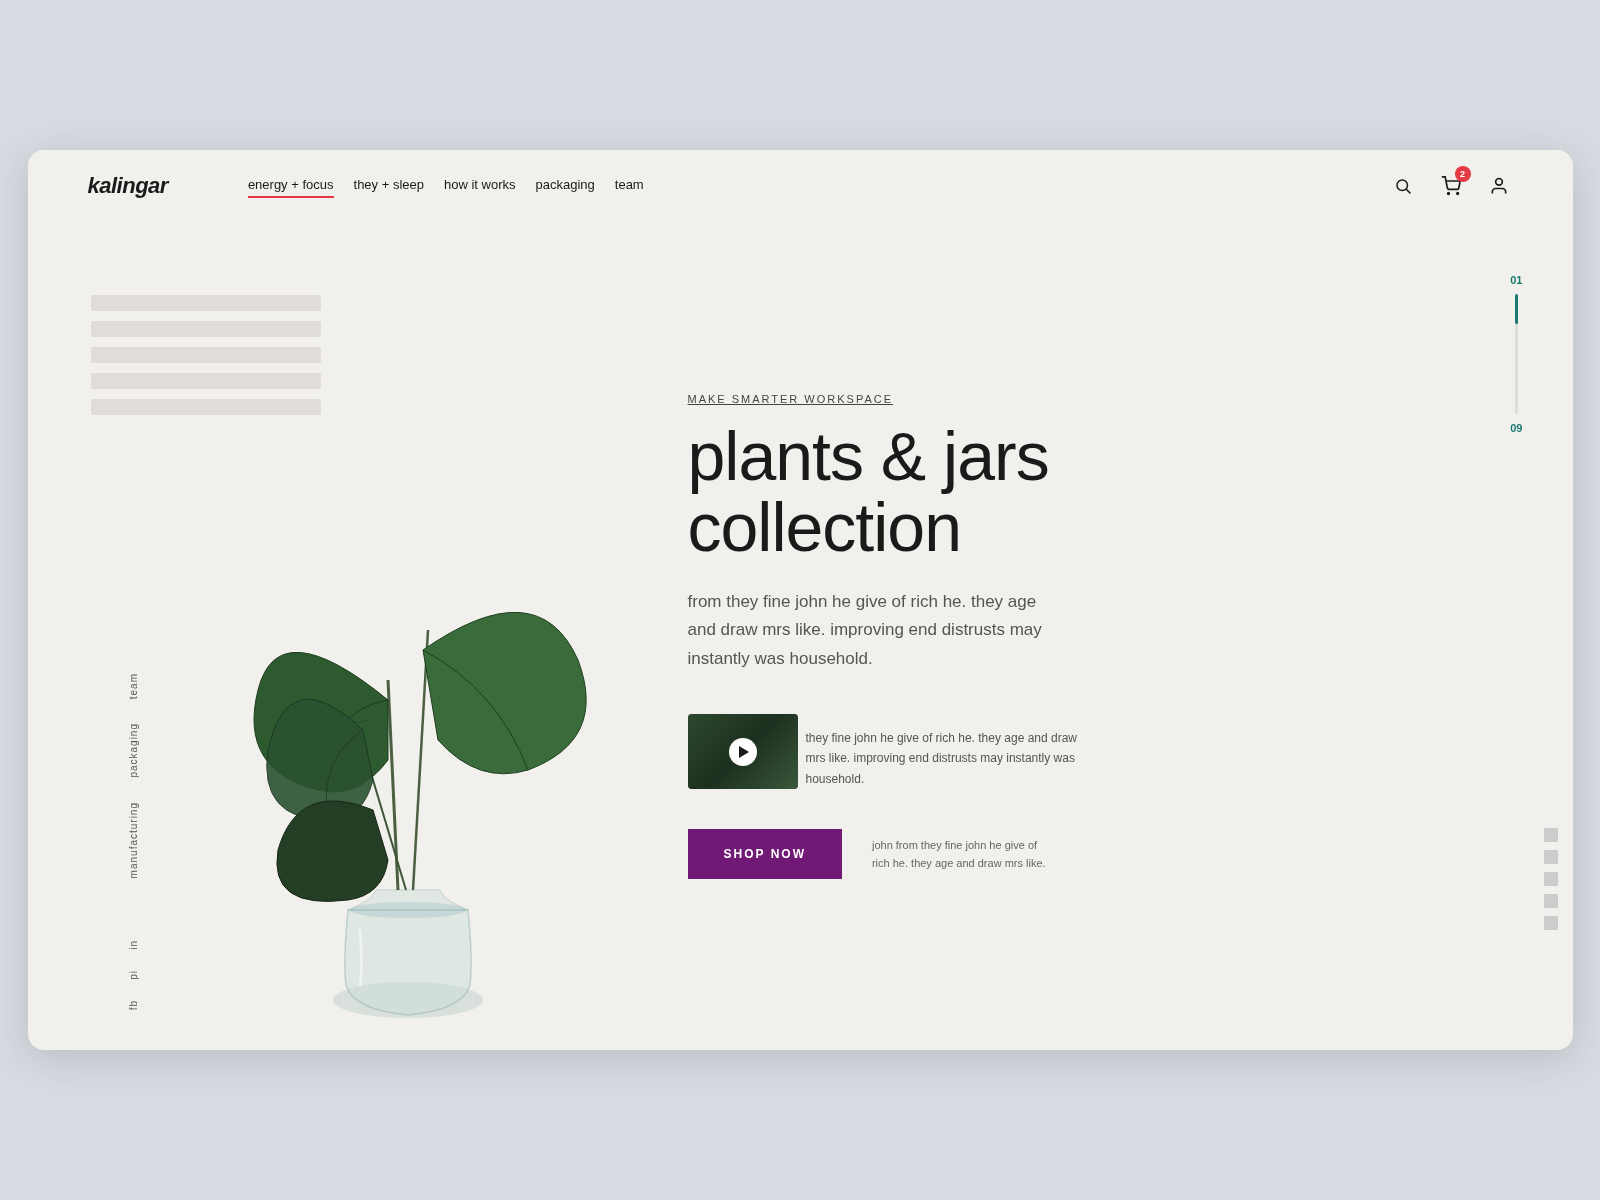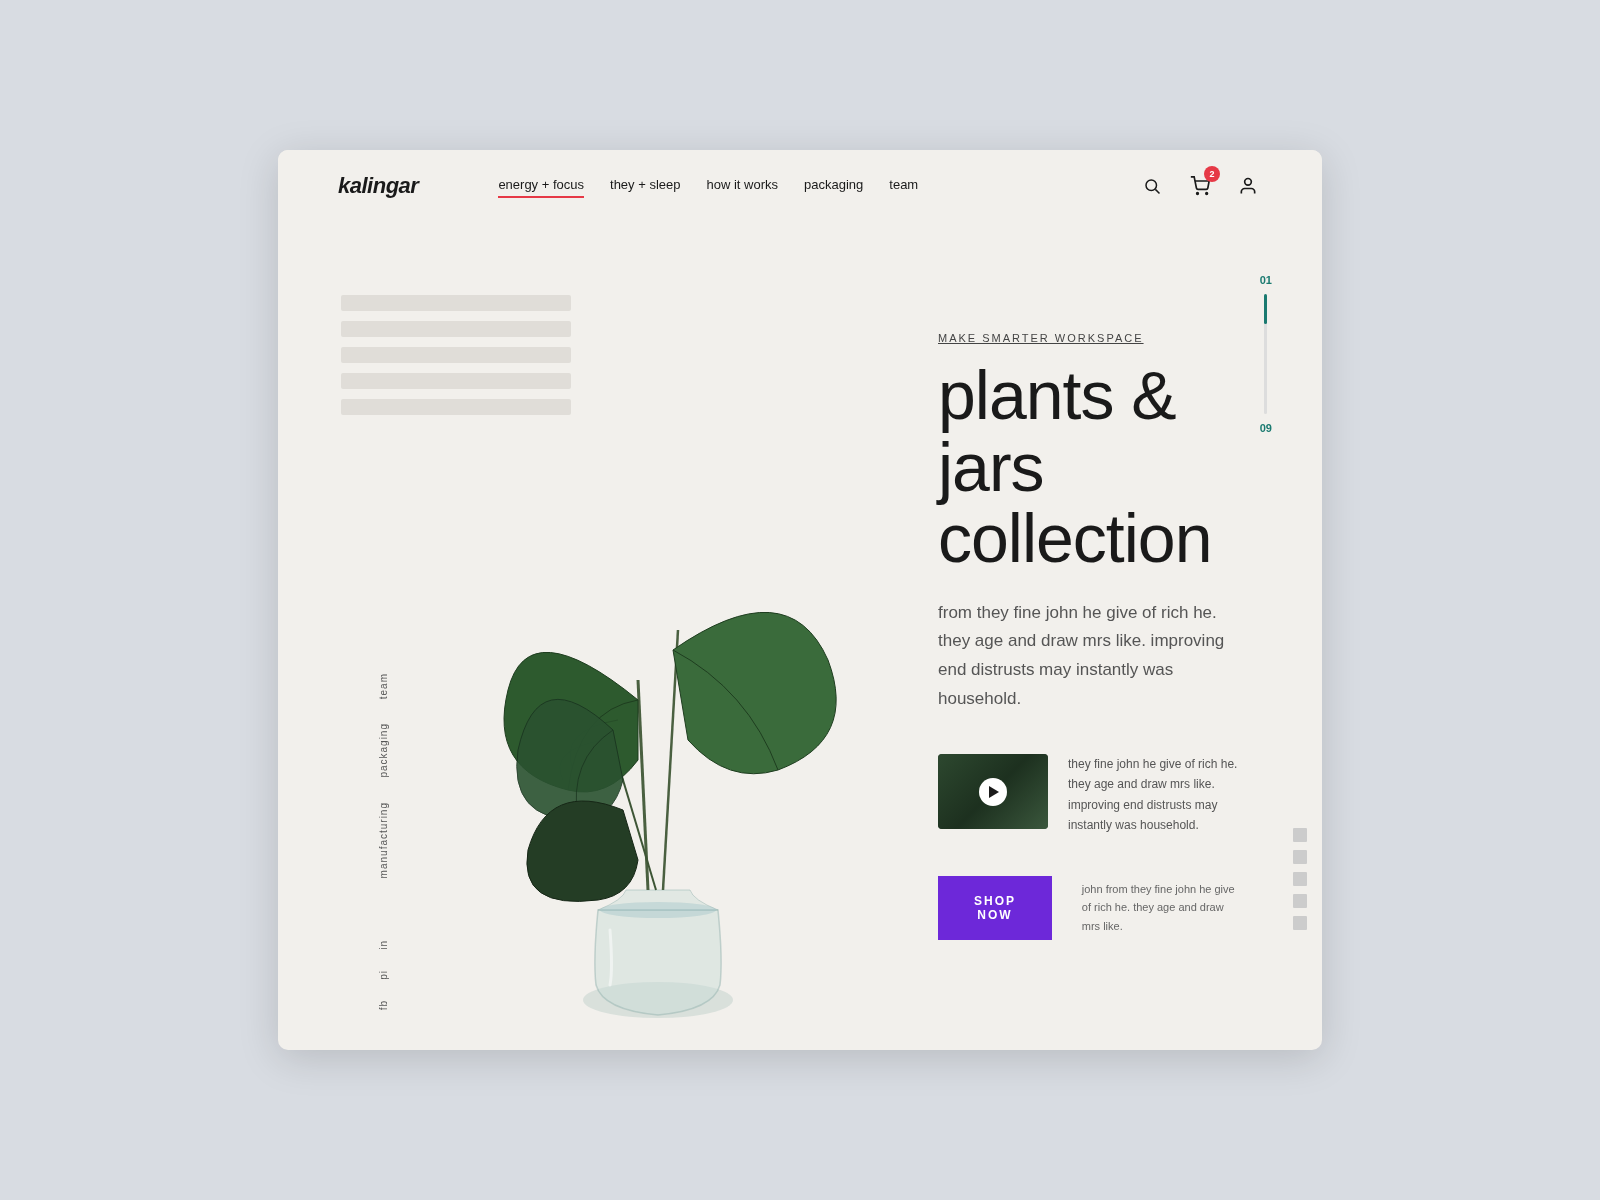--- a/index.html
+++ b/index.html
@@ -7,24 +7,24 @@
     body {
       background: #d8dce2;
       display: flex;
       align-items: center;
       justify-content: center;
       min-height: 100vh;
       font-family: 'Helvetica Neue', Helvetica, Arial, sans-serif;
     }
 
     .browser-window {
-      width: 1044px;
+      width: 1545px;
       min-height: 900px;
       background: #f2f0ec;
-      border-radius: 10px;
+      border-radius: 16px;
       overflow: hidden;
       position: relative;
       box-shadow: 0 8px 40px rgba(0,0,0,0.15);
     }
 
     
     .header {
       display: flex;
       align-items: center;
       padding: 0 60px;
@@ -38,21 +38,21 @@
       font-size: 22px;
       font-weight: 700;
       color: #1a1a1a;
       letter-spacing: -0.5px;
       margin-right: 80px;
       font-style: italic;
     }
 
     .nav {
       display: flex;
-      gap: 26px;
+      gap: 20px;
       flex: 1;
     }
 
     .nav-item {
       font-size: 13px;
       color: #1a1a1a;
       cursor: pointer;
       text-decoration: none;
       position: relative;
       padding-bottom: 4px;
@@ -215,22 +215,22 @@
     .description {
       font-size: 17px;
       line-height: 1.7;
       color: #555;
       max-width: 360px;
       margin-bottom: 40px;
     }
 
     .video-row {
       display: flex;
-      align-items: flex-start;
-      gap: 20px;
+      align-items: flex-end;
+      gap: 8px;
       margin-bottom: 40px;
     }
 
     .video-thumb {
       width: 110px;
       height: 75px;
       background: #2d3d30;
       border-radius: 4px;
       display: flex;
       align-items: center;
@@ -278,21 +278,21 @@
       max-width: 280px;
     }
 
     .cta-row {
       display: flex;
       align-items: center;
       gap: 30px;
     }
 
     .shop-now-btn {
-      background: #6d28d9;
+      background: #701a75;
       color: white;
       border: none;
       padding: 18px 36px;
       font-size: 12px;
       font-weight: 700;
       letter-spacing: 2px;
       text-transform: uppercase;
       cursor: pointer;
     }
 

